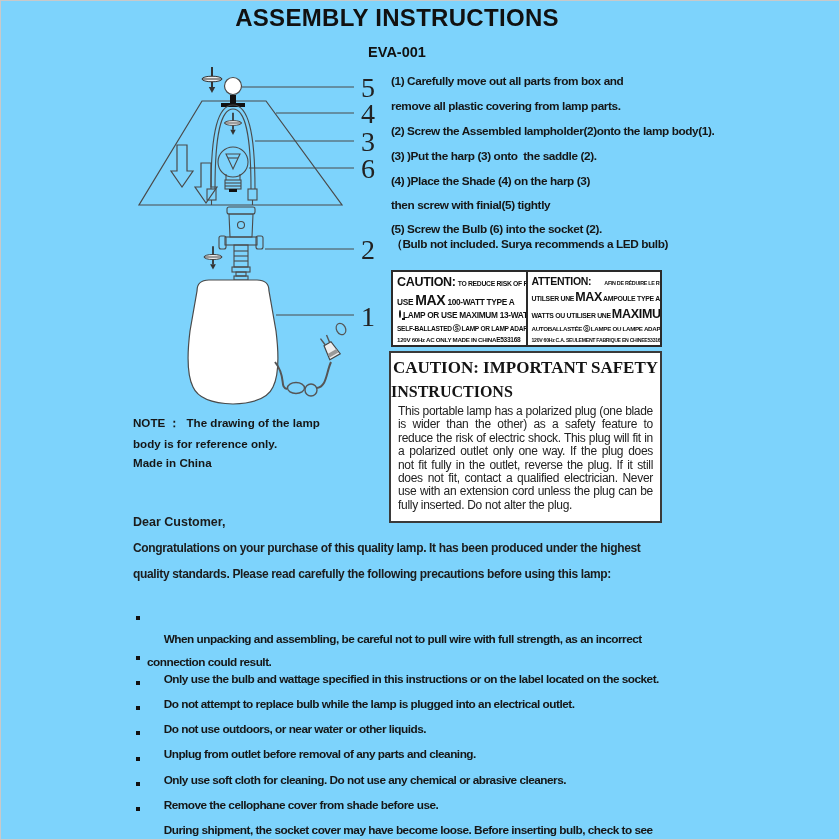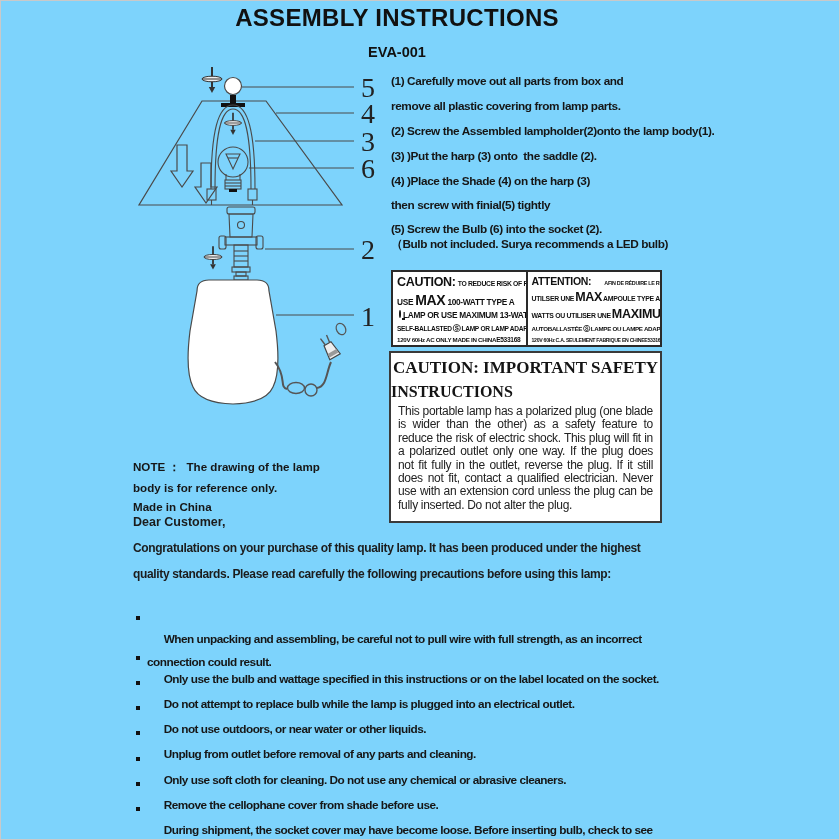--- a/index.html
+++ b/index.html
@@ -70,21 +70,21 @@
   .safety-t2 {
     margin-top:5px; text-align:left; font-family:"Liberation Serif", serif;
     font-size:16px; font-weight:bold; color:#141414;
   }
   .safety-body {
     padding:4px 7px 0 7px; font-size:12px; line-height:13.4px;
     text-align:justify; letter-spacing:-0.3px; color:#222;
   }
   
   .note-block { left:132px; top:415px; font-size:11.6px; font-weight:bold; color:#161616; }
-  .note-block div { position:absolute; white-space:pre;margin-top:44px; }
+  .note-block div { position:absolute; white-space:pre; }
   .n1{top:0;} .n2{top:21px;} .n3{top:40px;}
   .salutation { left:132px; top:514px; font-size:12.5px; font-weight:bold; white-space:pre; }
   .intro1 { left:132px; top:540px; font-size:12px; font-weight:bold; letter-spacing:-0.35px; white-space:pre; }
   .intro2 { left:132px; top:566px; font-size:12px; font-weight:bold; letter-spacing:-0.35px; white-space:pre; }
   .bullets { left:132px; top:592px; width:600px; height:248px; }
   .bullet-item {
     position:absolute; left:0; padding-left:14px; white-space:pre;
     font-size:11.8px; font-weight:bold; letter-spacing:-0.5px; line-height:23px; color:#161616;
   }
   .b1{top:12px;} .b2{top:52px;} .b3{top:77px;} .b4{top:102px;}

